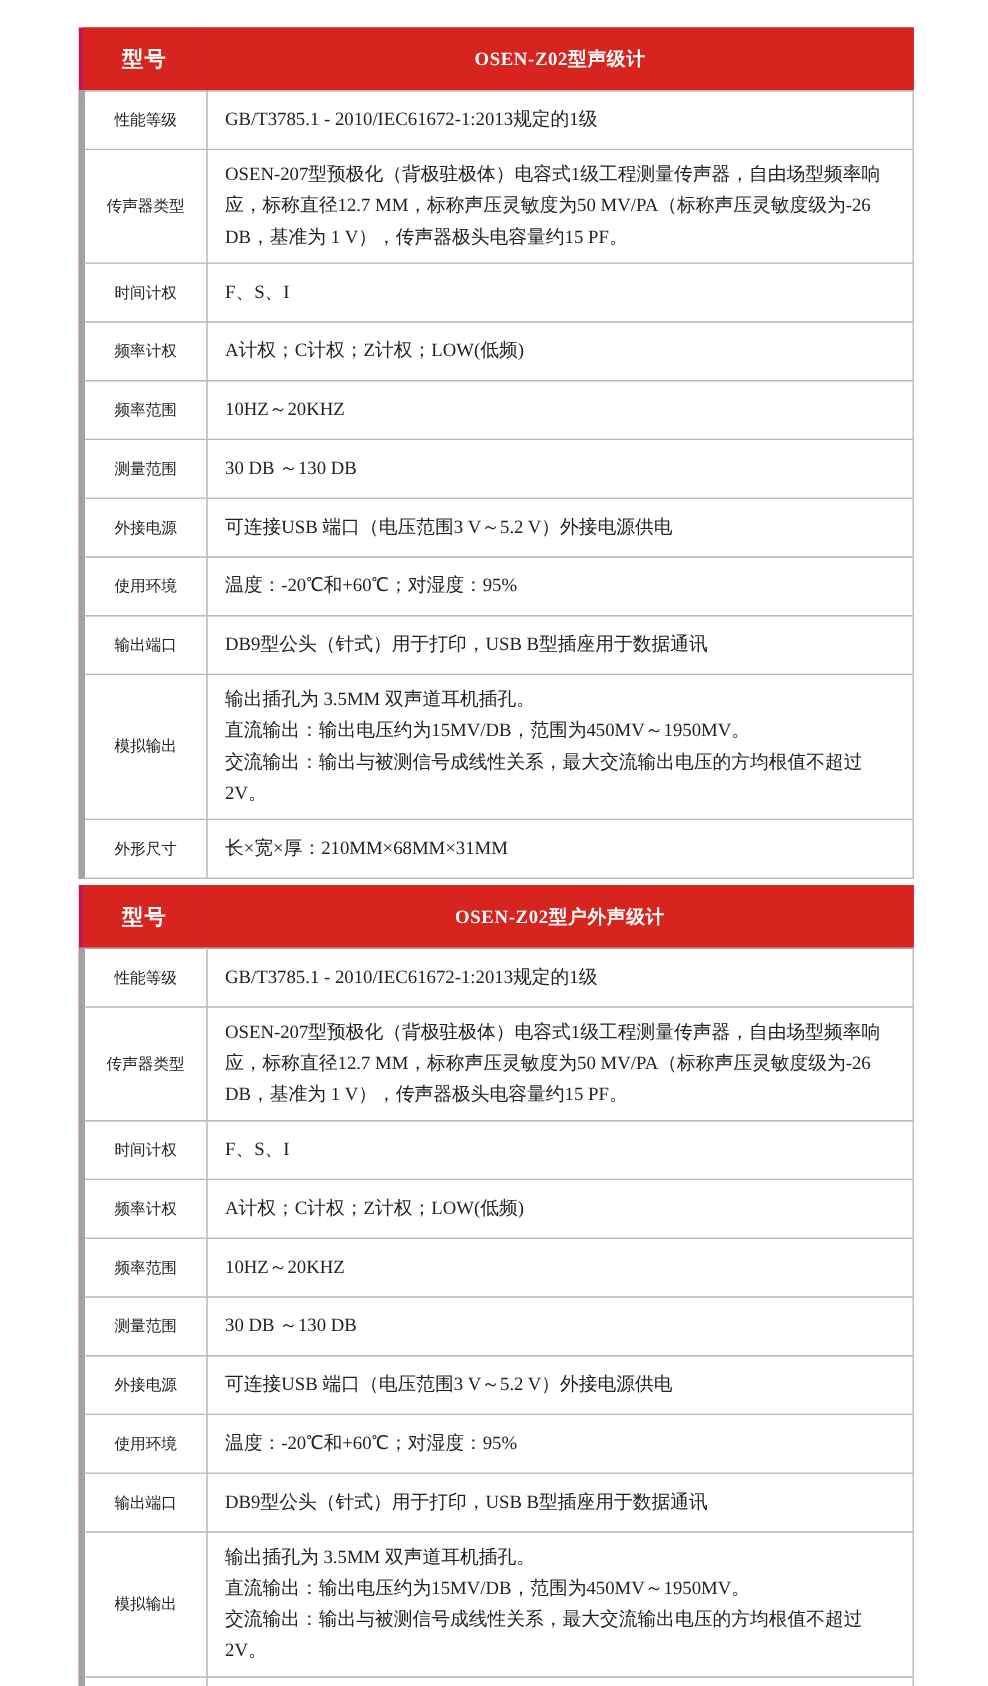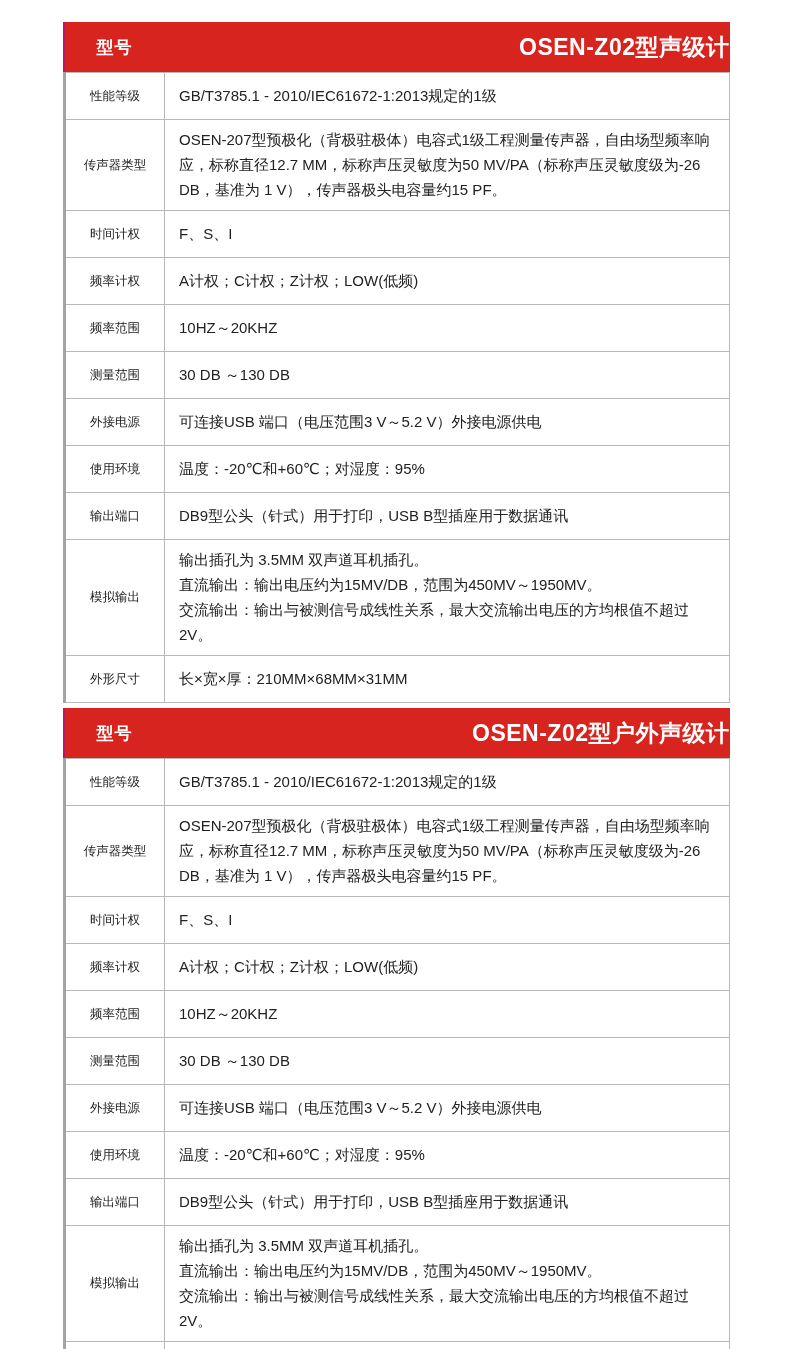--- a/index.html
+++ b/index.html
@@ -20,20 +20,21 @@
     height: 1349px;
     background: #ffffff;
   }
   .spec-table {
     position: absolute;
     left: 63px;
     width: 665px;
     border-collapse: collapse;
     table-layout: fixed;
     background: #be185d;
+    font-family: Liberation Serif, serif;
   }
   .spec-table.table-1 { top: 22px; }
   .spec-table.table-2 { top: 708px; }
 
   .spec-table col.col-label { width: 100px; }
   .spec-table col.col-value { width: 565px; }
 
   .spec-table thead th {
     background: #d8241e;
     color: #ffffff;
@@ -42,32 +43,32 @@
     height: 50px;
     vertical-align: middle;
     font-weight: bold;
   }
   .hdr-label {
     font-size: 17px;
     letter-spacing: 1px;
     text-align: center;
   }
   .hdr-title {
-    font-size: 23px;
+    font-size: 15px;
     letter-spacing: 0.5px;
-    text-align: right;
+    text-align: center;
   }
 
   .spec-table tbody td {
     border: 1px solid #b9b9b9;
     vertical-align: middle;
     background: #ffffff;
   }
   .spec-table tbody tr td.cell-label {
-    border-left: 3px solid #a3a3a3;
+    border-left: 5px solid #a3a3a3;
     text-align: center;
     font-size: 12.5px;
     color: #222222;
     padding: 6px 4px;
     line-height: 1.5;
   }
   .spec-table tbody tr td.cell-value {
     text-align: left;
     font-size: 15px;
     color: #222222;

